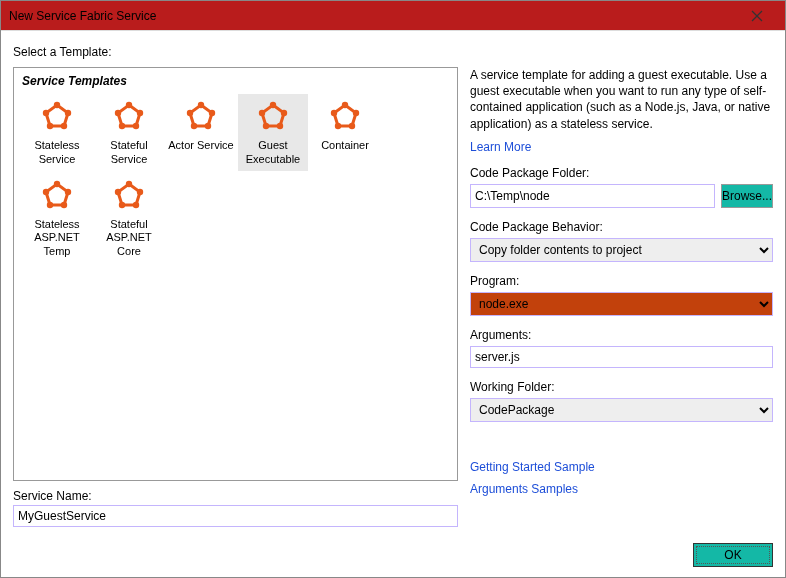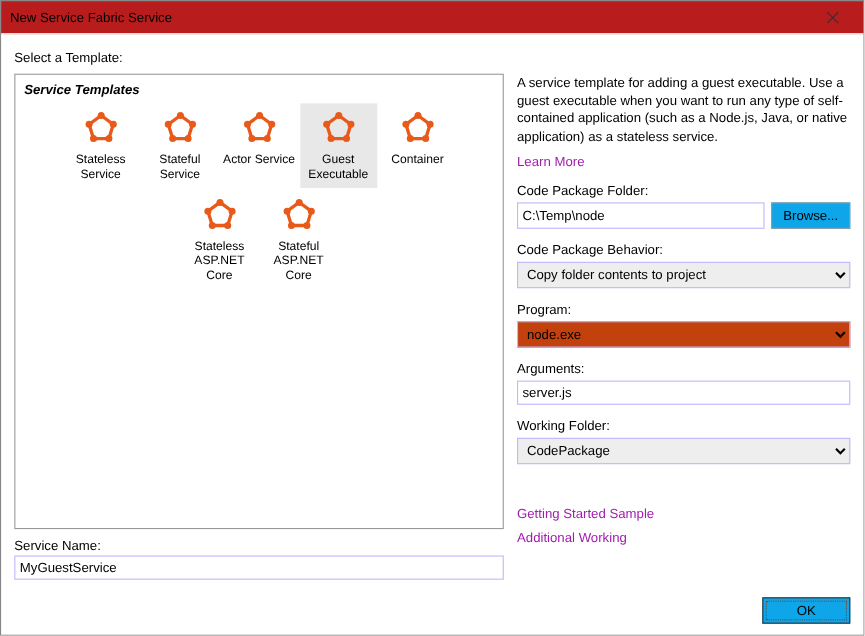--- a/index.html
+++ b/index.html
@@ -54,21 +54,20 @@
     border: 1px solid #999;
     flex: 1;
     padding: 6px 8px 8px 8px;
     overflow: hidden;
   }
   .templates-title { font-weight: bold; margin-bottom: 6px; font-style: italic; }
   .templates-grid {
     display: flex;
     flex-wrap: wrap;
     gap: 2px;
-    justify-content: center;
   }
   .template-item {
     width: 70px;
     padding: 6px 2px 4px 2px;
     display: flex;
     flex-direction: column;
     align-items: center;
     text-align: center;
     cursor: pointer;
   }
@@ -77,36 +76,36 @@
   .template-item .label { font-size: 11px; line-height: 1.25; }
   .svc-icon { width: 32px; height: 32px; }
   .right-col {
     flex: 1;
     display: flex;
     flex-direction: column;
     gap: 4px;
     font-size: 12px;
   }
   .desc { line-height: 1.35; }
-  .link { color: #a21caf; cursor: pointer; margin-top: 4px;}
+  .link { color: #1d4ed8; cursor: pointer; margin-top: 4px;}
   .field-label { margin-top: 8px; }
   .row { display: flex; gap: 6px; }
   input[type=text], select {
     font: inherit;
     padding: 3px 4px;
     border: 1px solid #c4b5fd;
     background: #fff;
     width: 100%;
   }
   select { height: 24px; background:#eee;}
   .btn {
     font: inherit;
-    padding: 2px 10px;
+    padding: 2px 0;
     border: 1px solid #999;
-    background: #0ea5e9;
+    background: #14b8a6;
     cursor: pointer;
     height: 24px;
   }
   .btn.default { border: 1px solid #333; outline: 1px dotted #555; outline-offset:-4px;}
   .service-name-label { margin-top: 8px; }
   .service-name-input {
     width: 445px;
     margin-top: 2px;
   }
   .footer {
@@ -221,21 +220,21 @@
                       <polygon points="16,5 27,13 23,26 9,26 5,13"></polygon>
                     </g>
                     <g fill="#e85a1a">
                       <circle cx="16" cy="5" r="3.2"></circle>
                       <circle cx="27" cy="13" r="3.2"></circle>
                       <circle cx="23" cy="26" r="3.2"></circle>
                       <circle cx="9" cy="26" r="3.2"></circle>
                       <circle cx="5" cy="13" r="3.2"></circle>
                     </g>
                   </svg></div>
-                <div class="label">Stateless ASP.NET Core</div>
+                <div class="label">Stateless ASP.NET Temp</div>
               </div>
               <div class="template-item">
                 <div class="icon"><svg class="svc-icon" viewBox="0 0 32 32">
                     <g fill="none" stroke="#e85a1a" stroke-width="3">
                       <polygon points="16,5 27,13 23,26 9,26 5,13"></polygon>
                     </g>
                     <g fill="#e85a1a">
                       <circle cx="16" cy="5" r="3.2"></circle>
                       <circle cx="27" cy="13" r="3.2"></circle>
                       <circle cx="23" cy="26" r="3.2"></circle>
@@ -274,21 +273,21 @@
         <div class="field-label">Arguments:</div>
         <input type="text" value="server.js" style="">
 
         <div class="field-label">Working Folder:</div>
         <select>
           <option>CodePackage</option>
         </select>
 
         <div class="samples">
           <div class="link">Getting Started Sample</div>
-          <div class="link">Additional Working</div>
+          <div class="link">Arguments Samples</div>
         </div>
       </div>
     </div>
   </div>
 
   <div class="footer">
     <button class="btn default">OK</button>
   </div>
 </div>
 

